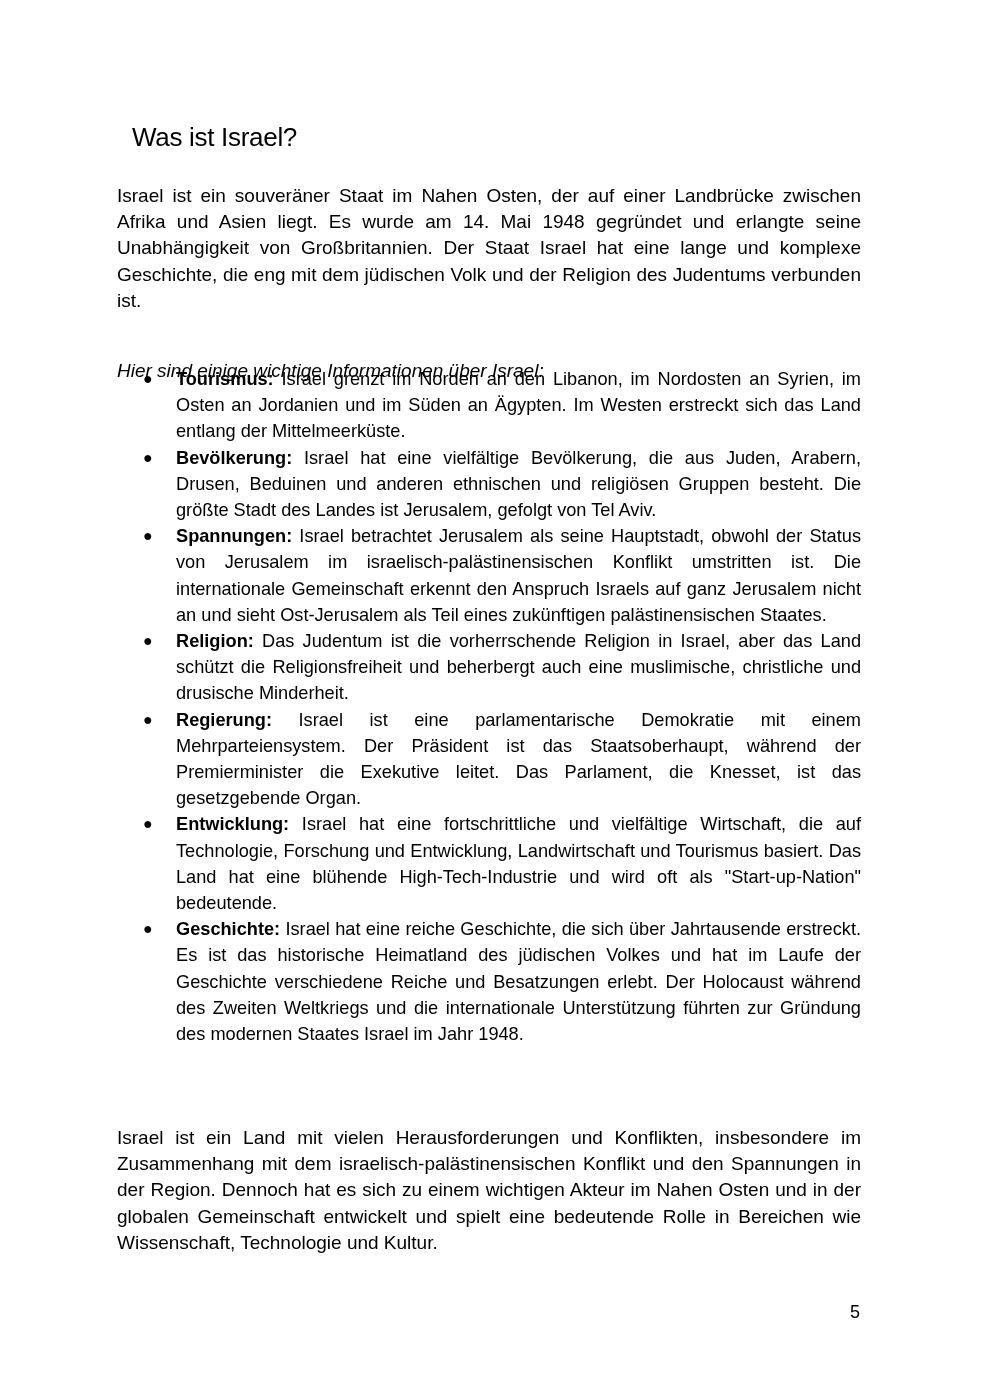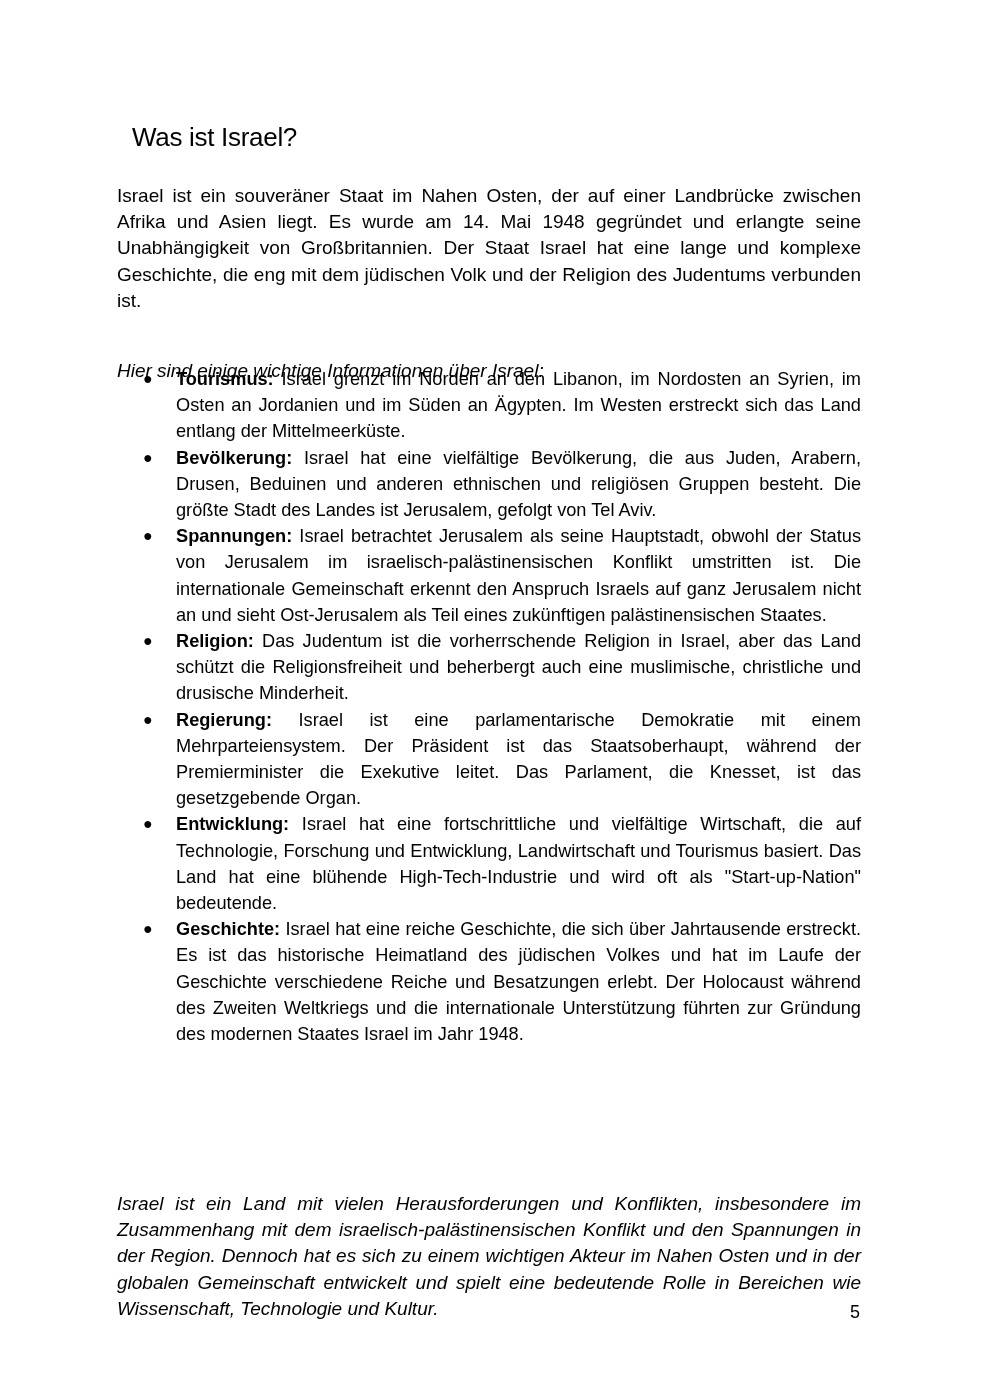--- a/index.html
+++ b/index.html
@@ -10,21 +10,21 @@
       font-size: 26px; line-height: 34px; letter-spacing: -0.3px; }
     .p { position: absolute; left: 0; width: 744px; margin: 0; font-size: 19px;
       line-height: 26.2px; text-align: justify; }
     .p1 { top: 183px; }
     .intro { top: 358px; font-style: italic; }
     ul { position: absolute; top: 366px; left: 0; width: 744px; margin: 0; padding: 0; list-style: none; }
     li { position: relative; padding-left: 59px; font-size: 18.2px; line-height: 26.2px;
       text-align: justify; }
     li .bullet { position: absolute; left: 26px; top: 0; font-size: 16px; }
     li b { font-weight: bold; }
-    .p2 { top: 1191px; font-style: italic; }
+    .p2 { top: 1125px; }
     .pagenum { position: absolute; left: 850px; top: 1300px; font-size: 18px; line-height: 24px; }
   </style>
 </head>
 <body>
 
 <div class="page">
   <h1>Was ist Israel?</h1>
   <p class="p p1">Israel ist ein souveräner Staat im Nahen Osten, der auf einer Landbrücke zwischen Afrika und Asien liegt. Es wurde am 14. Mai 1948 gegründet und erlangte seine Unabhängigkeit von Großbritannien. Der Staat Israel hat eine lange und komplexe Geschichte, die eng mit dem jüdischen Volk und der Religion des Judentums verbunden ist.</p>
   <p class="p intro">Hier sind einige wichtige Informationen über Israel:</p>
   <ul>

